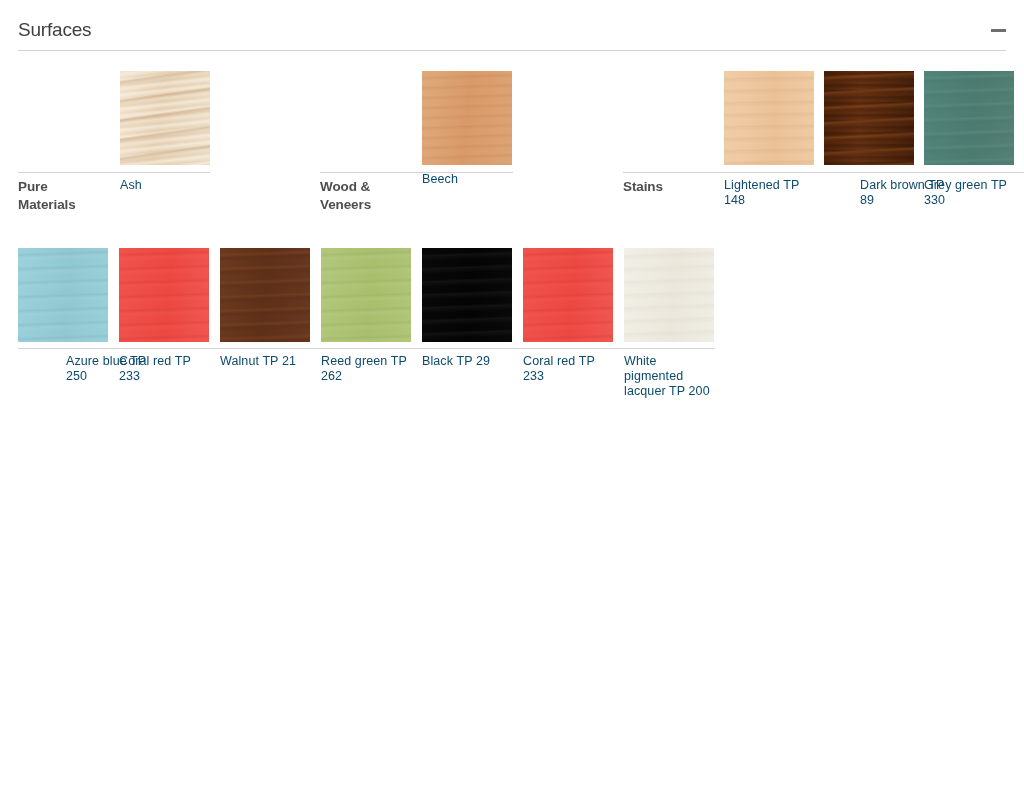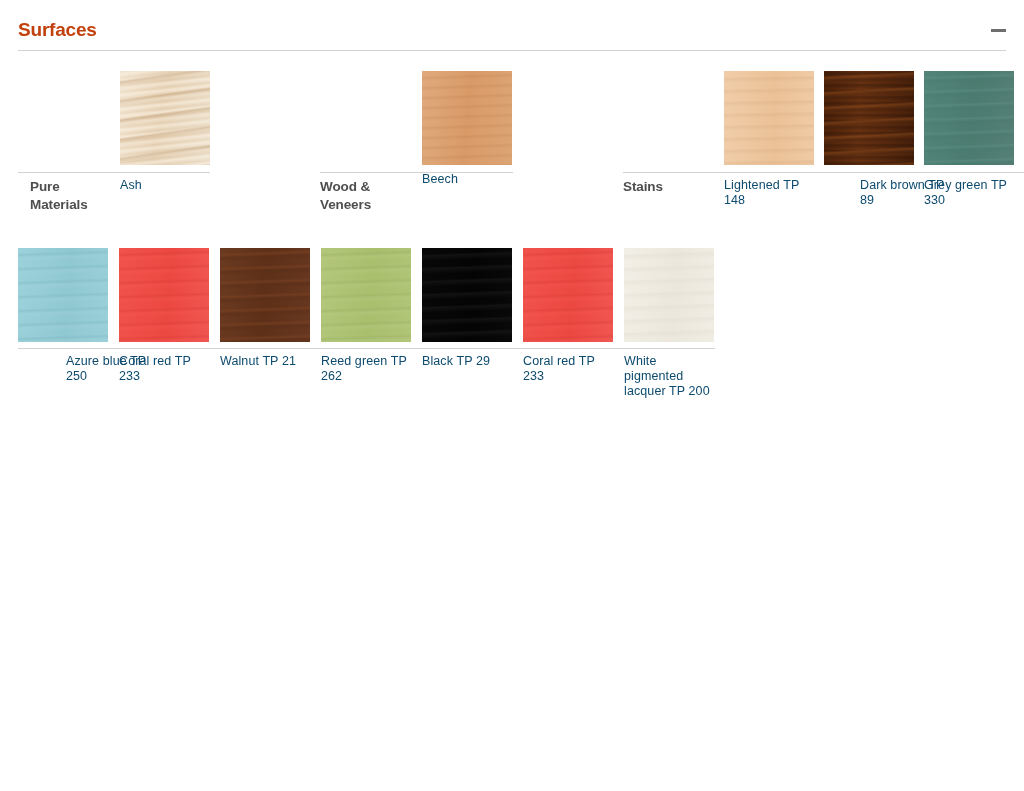--- a/index.html
+++ b/index.html
@@ -24,23 +24,23 @@
     left: 18px;
     top: 18px;
     width: 988px;
     height: 34px;
   }
   .panel-title {
     position: absolute;
     left: 0;
     top: 0;
     font-size: 19px;
-    font-weight: bold;
+    font-weight: normal;
     letter-spacing: -0.2px;
-    color: #c2410c;
+    color: #404040;
     line-height: 24px;
   }
   .collapse-btn {
     position: absolute;
     right: 0;
     top: 4px;
     width: 20px;
     height: 18px;
     cursor: pointer;
   }
@@ -228,21 +228,21 @@
 
 <div class="panel-header">
   <div class="panel-title">Surfaces</div>
   <div class="collapse-btn">
     <span class="bar"></span>
   </div>
 </div>
 <div class="header-rule"></div>
 
 <div class="group-rule" style="left:18px; top:172px; width:192px;"></div>
-<div class="cat-label" style="left:30px; top:178px;">
+<div class="cat-label" style="left:18px; top:178px;">
   <span>Pure</span><br>
   <span>Materials</span>
 </div>
 <div class="swatch tex-ash" style="left:120px; top:71px;"></div>
 <div class="swatch-label" style="left:120px; top:178px;">Ash</div>
 
 <div class="group-rule" style="left:320px; top:172px; width:193px;"></div>
 <div class="cat-label" style="left:320px; top:178px;">
   <span>Wood &amp;</span><br>
   <span>Veneers</span>

